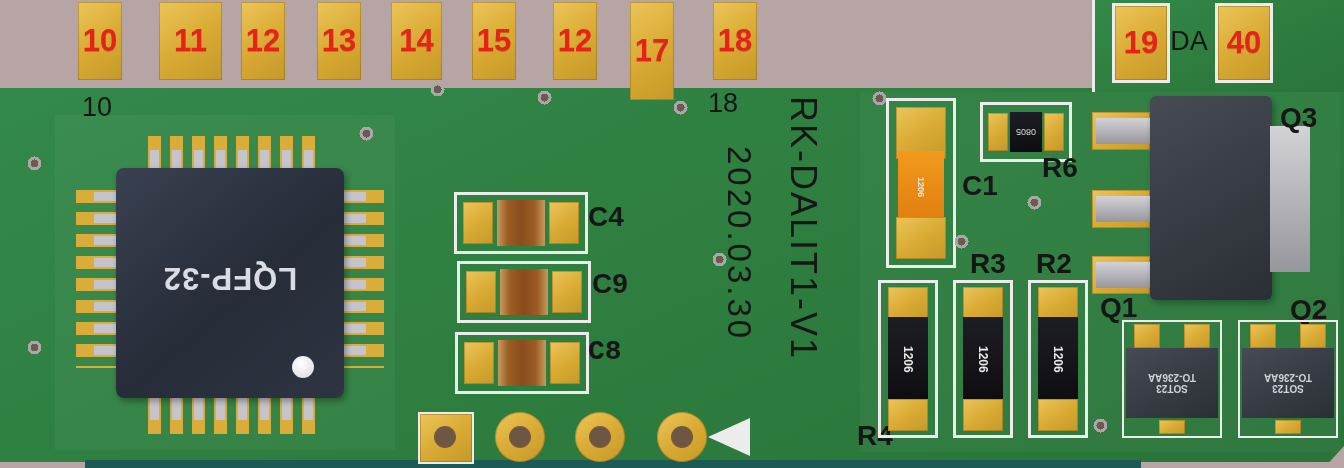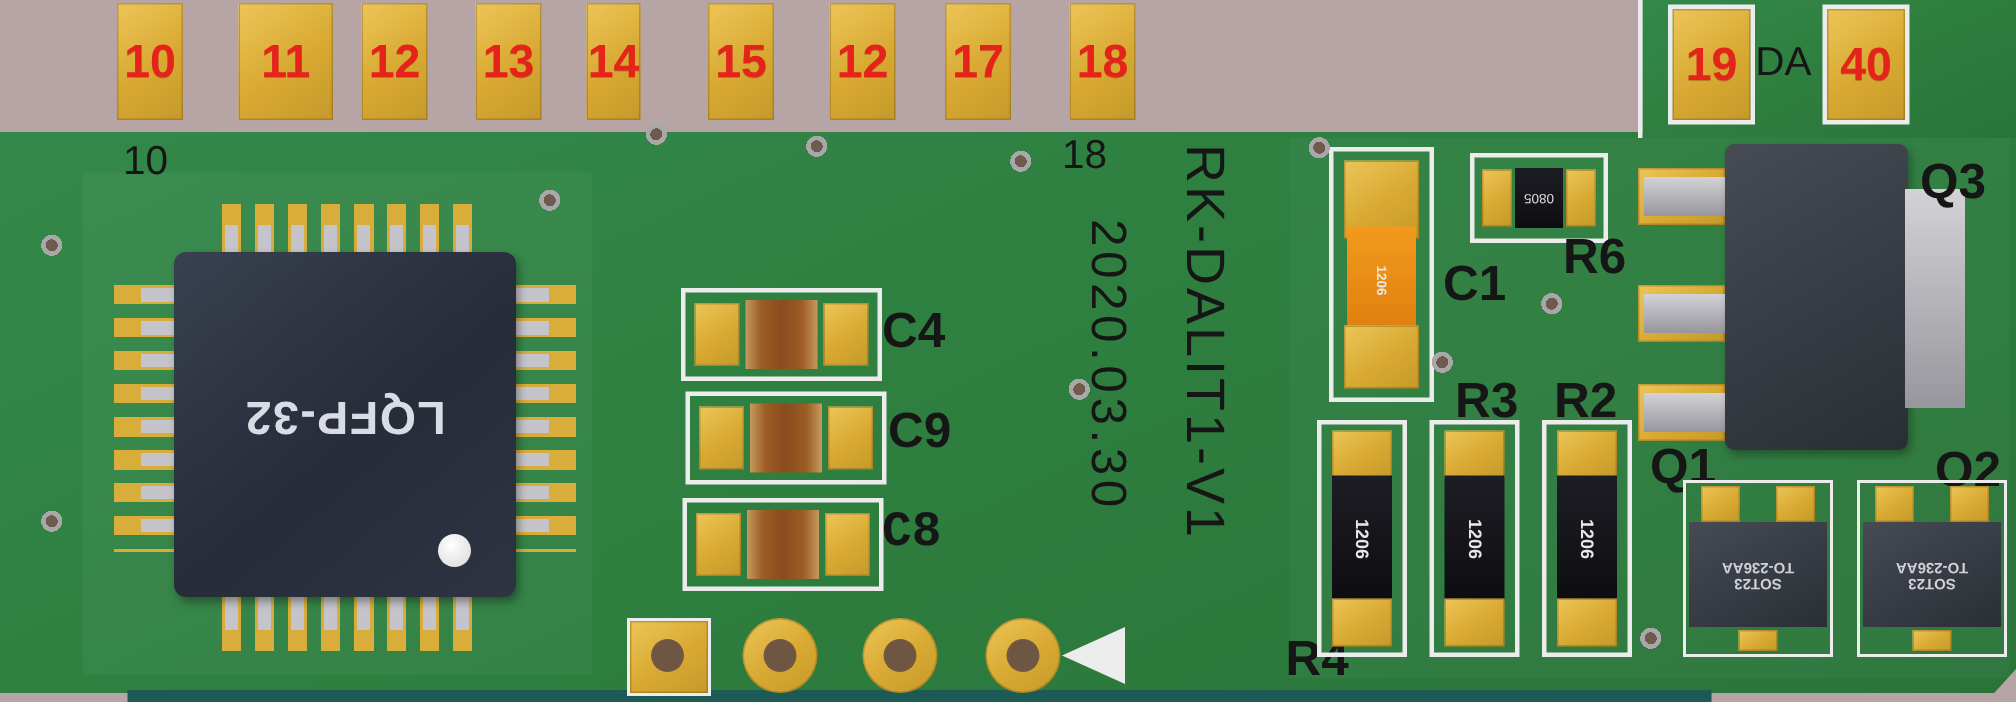--- a/index.html
+++ b/index.html
@@ -37,21 +37,21 @@
   .black-body{background:linear-gradient(180deg,#1d1d24,#0d0d11);}
   .res-code{writing-mode:vertical-rl;color:#e8e8e8;font-size:12px;font-weight:bold;
         display:flex;align-items:center;justify-content:center;width:100%;height:100%;}
   .chip-code{color:#ddd;font-size:9px;transform:rotate(180deg);text-align:center;width:100%;}
   .sot-body{background:linear-gradient(150deg,#464b54,#2a2e35);}
   .sot-label{transform:rotate(180deg);color:#cfd2d8;font-size:10px;line-height:11px;
         text-align:center;width:100%;font-weight:bold;}
   .lead{background:linear-gradient(180deg,#d2d2d7,#96969c);}
   .hole{border-radius:50%;background:radial-gradient(circle,#6e5642 0 60%, #87674d 100%);}
   .tri-left{background:var(--silkscreen-white);clip-path:polygon(0 50%, 100% 0, 100% 100%);}
-  .refdes{font-size:33px;}
+  .refdes{font-size:28px;}
 </style>
 </head>
 <body>
 
 <div class="abs board" style="left:0;top:88px;width:1344px;height:374px;"></div>
 <div class="abs board" style="left:1092px;top:0;width:252px;height:92px;border-left:3px solid var(--silkscreen-white);"></div>
 <div class="abs" style="left:85px;top:460px;width:1056px;height:8px;background:#1d5a55;"></div>
 <div class="abs" style="left:1324px;top:446px;width:20px;height:22px;background:var(--background);clip-path:polygon(100% 0,100% 100%,0 100%);"></div>
 <div class="abs" style="left:55px;top:115px;width:340px;height:335px;background:rgba(255,255,255,0.04);"></div>
 <div class="abs" style="left:860px;top:92px;width:480px;height:360px;background:rgba(255,255,255,0.03);"></div>
@@ -61,30 +61,30 @@
   </div>
 <div class="abs gold red-num" style="left:159px;top:2px;width:63px;height:78px;">
     <span>11</span>
   </div>
 <div class="abs gold red-num" style="left:241px;top:2px;width:44px;height:78px;">
     <span>12</span>
   </div>
 <div class="abs gold red-num" style="left:317px;top:2px;width:44px;height:78px;">
     <span>13</span>
   </div>
-<div class="abs gold red-num" style="left:391px;top:2px;width:36px;height:78px;">
+<div class="abs gold red-num" style="left:391px;top:2px;width:51px;height:78px;">
     <span>14</span>
   </div>
 <div class="abs gold red-num" style="left:472px;top:2px;width:44px;height:78px;">
     <span>15</span>
   </div>
 <div class="abs gold red-num" style="left:553px;top:2px;width:44px;height:78px;">
     <span>12</span>
   </div>
-<div class="abs gold red-num" style="left:630px;top:2px;width:44px;height:78px;">
+<div class="abs gold red-num" style="left:630px;top:2px;width:44px;height:98px;">
     <span>17</span>
   </div>
 <div class="abs gold red-num" style="left:713px;top:2px;width:44px;height:78px;">
     <span>18</span>
   </div>
 
 <div class="abs gold red-num white-outline" style="left:1112px;top:3px;width:52px;height:74px;">
     <span>19</span>
   </div>
 <div class="abs gold red-num white-outline" style="left:1215px;top:3px;width:52px;height:74px;">

